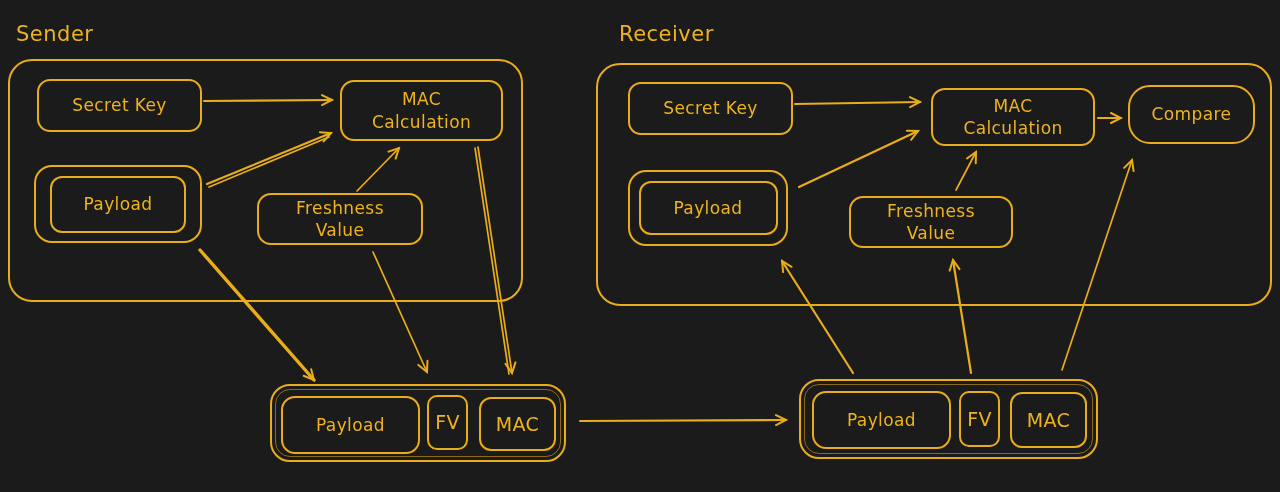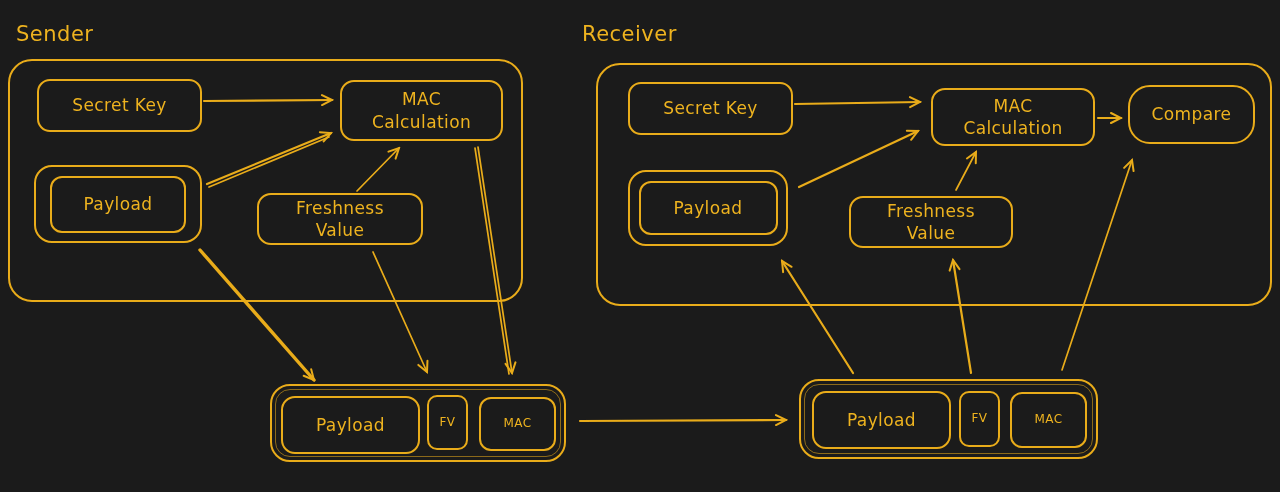--- a/index.html
+++ b/index.html
@@ -10,21 +10,21 @@
   html,body{margin:0;padding:0;background:var(--background);}
   #canvas{
     position:relative;width:1280px;height:492px;background:var(--background);
     overflow:hidden;
     font-family:"DejaVu Sans",sans-serif;color:var(--text);margin-top:16px;
   }
   .box{position:absolute;border:2px solid var(--stroke);box-sizing:border-box;
        display:flex;align-items:center;justify-content:center;text-align:center;}
   .lbl{font-size:17px;line-height:1.3;letter-spacing:.4px;}
   .lbl.w2{max-width:112px;}
-  .small{font-size:12px;}
+  .small{font-size:19px;}
   .title{position:absolute;font-size:21px;letter-spacing:.5px;}
   .msg-outer{border-radius:20px;outline:1.5px solid rgba(233,172,26,.55);outline-offset:-6px;}
   .caption{position:absolute;text-align:center;font-size:19px;letter-spacing:.6px;}
   #arrows{position:absolute;left:0;top:0;pointer-events:none;}
   #arrows line{stroke:var(--stroke);stroke-linecap:round;fill:none;}
   #arrows line.thin{stroke-width:1.7;}
   #arrows line.med{stroke-width:2.2;}
   #arrows line.bold{stroke-width:3.4;}
 </style>
 </head>
@@ -47,21 +47,21 @@
   <div class="box" style="left:34px;top:149px;width:168px;height:78px;border-radius:18px;">
     <div class="box" style="position:static;width:136px;height:57px;border-radius:12px;">
       <span class="lbl">Payload</span>
     </div>
   </div>
 
   <div class="box" style="left:257px;top:177px;width:166px;height:52px;border-radius:14px;">
     <span class="lbl w2">Freshness Value</span>
   </div>
 
-  <div class="title" style="left:582px;top:6px;">Receiver</div>
+  <div class="title" style="left:619px;top:6px;">Receiver</div>
 
   <div class="box" style="left:596px;top:47px;width:676px;height:243px;border-radius:24px;"></div>
 
   <div class="box" style="left:628px;top:66px;width:165px;height:53px;border-radius:13px;">
     <span class="lbl">Secret Key</span>
   </div>
 
   <div class="box" style="left:931px;top:72px;width:164px;height:58px;border-radius:14px;">
     <span class="lbl w2">MAC Calculation</span>
   </div>

